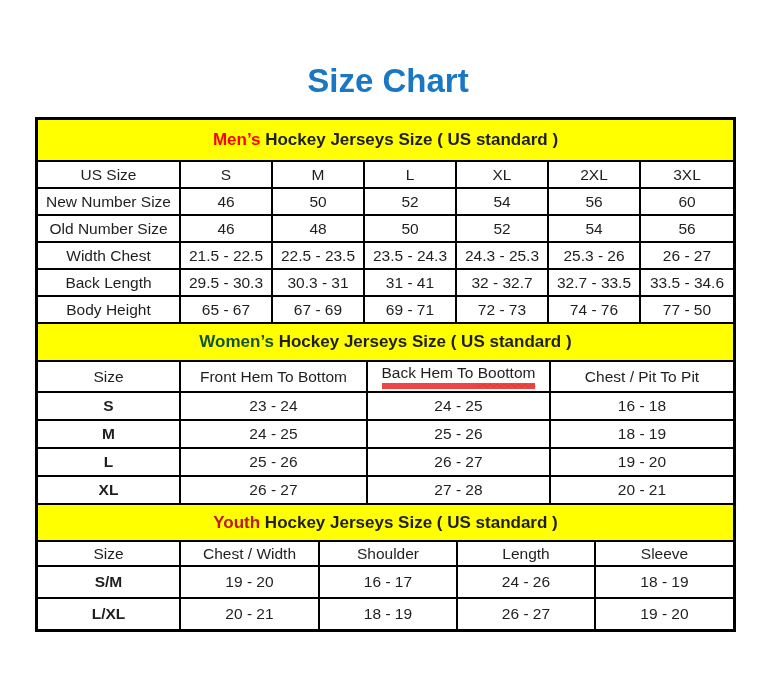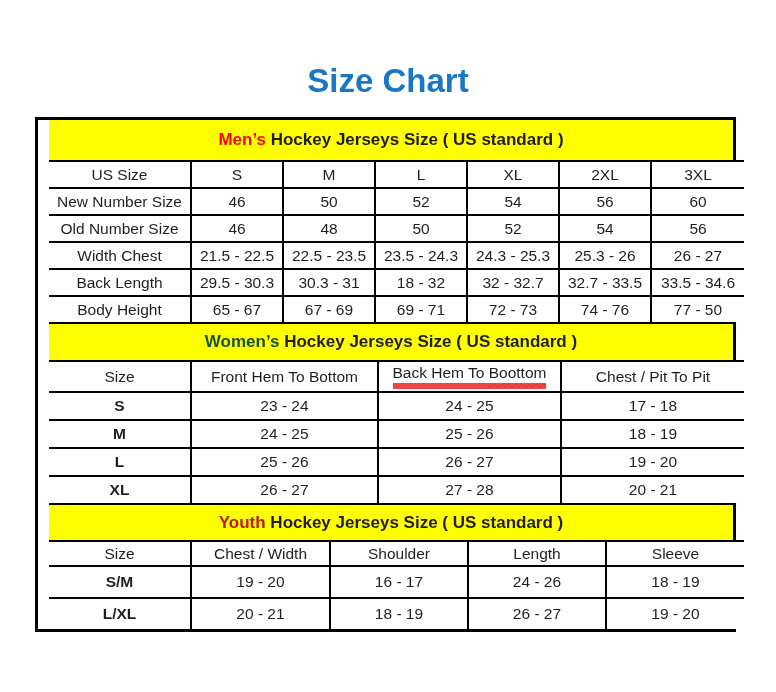--- a/index.html
+++ b/index.html
@@ -9,21 +9,21 @@
     position:relative;overflow:hidden;
   }
   .title{
     margin:62px 0 0 0;text-align:center;
     font-size:33px;font-weight:bold;color:#1977c3;
   }
   .chart{
     margin:17px 0 0 35px;width:695px;
     border:3px solid #000;box-sizing:content-box;background:#fff;
   }
-  .sec{display:block;padding-left:11px;}
+  .sec{display:block;}
   .band{
     display:flex;align-items:center;justify-content:center;
     background:#ffff00;font-weight:bold;font-size:17px;
     border-top:2px solid #000;white-space:pre;
   }
   .sec:first-child .band{border-top:none;}
   .band .accent{color:#fe0000;}
   .grid{display:grid;}
   .trow{display:contents;}
   .cell{
@@ -54,32 +54,32 @@
 
 <div class="chart">
 
   <section class="sec">
     <div class="band" style="background: rgb(255, 255, 0); height: 40px;"><span class="accent" style="color: rgb(254, 0, 0);">Men’s</span><span> Hockey Jerseys Size ( US standard )</span></div>
     <div class="grid" style="grid-template-columns: 143px 92px 92px 92px 92px 92px 92px; grid-template-rows: 27px 27px 27px 27px 27px 27px;">
         <div class="trow"><div class="cell hdr">US Size</div><div class="cell hdr">S</div><div class="cell hdr">M</div><div class="cell hdr">L</div><div class="cell hdr">XL</div><div class="cell hdr">2XL</div><div class="cell hdr lastcol">3XL</div></div>
         <div class="trow"><div class="cell rowlabel">New Number Size</div><div class="cell val">46</div><div class="cell val">50</div><div class="cell val">52</div><div class="cell val">54</div><div class="cell val">56</div><div class="cell val lastcol">60</div></div>
         <div class="trow"><div class="cell rowlabel">Old Number Size</div><div class="cell val">46</div><div class="cell val">48</div><div class="cell val">50</div><div class="cell val">52</div><div class="cell val">54</div><div class="cell val lastcol">56</div></div>
         <div class="trow"><div class="cell rowlabel">Width Chest</div><div class="cell val">21.5 - 22.5</div><div class="cell val">22.5 - 23.5</div><div class="cell val">23.5 - 24.3</div><div class="cell val">24.3 - 25.3</div><div class="cell val">25.3 - 26</div><div class="cell val lastcol">26 - 27</div></div>
-        <div class="trow"><div class="cell rowlabel">Back Length</div><div class="cell val">29.5 - 30.3</div><div class="cell val">30.3 - 31</div><div class="cell val">18 - 32</div><div class="cell val">32 - 32.7</div><div class="cell val">32.7 - 33.5</div><div class="cell val lastcol">33.5 - 34.6</div></div>
+        <div class="trow"><div class="cell rowlabel">Back Length</div><div class="cell val">29.5 - 30.3</div><div class="cell val">30.3 - 31</div><div class="cell val">31 - 41</div><div class="cell val">32 - 32.7</div><div class="cell val">32.7 - 33.5</div><div class="cell val lastcol">33.5 - 34.6</div></div>
         <div class="trow"><div class="cell rowlabel">Body Height</div><div class="cell val">65 - 67</div><div class="cell val">67 - 69</div><div class="cell val">69 - 71</div><div class="cell val">72 - 73</div><div class="cell val">74 - 76</div><div class="cell val lastcol">77 - 50</div></div>
       </div>
   </section>
 
   <section class="sec">
     <div class="band" style="background: rgb(255, 255, 0); height: 36px;"><span class="accent" style="color: #14532d;">Women’s</span><span> Hockey Jerseys Size ( US standard )</span></div>
     <div class="grid" style="grid-template-columns: 143px 187px 183px 182px; grid-template-rows: 31px 28px 28px 28px 28px;">
         <div class="trow"><div class="cell hdr">Size</div><div class="cell hdr">Front Hem To Bottom</div><div class="cell hdr">
             <span class="hdru">Back Hem To <span class="squig">Boottom</span></span>
           </div><div class="cell hdr lastcol">Chest / Pit To Pit</div></div>
-        <div class="trow"><div class="cell rowlabel bold">S</div><div class="cell val">23 - 24</div><div class="cell val">24 - 25</div><div class="cell val lastcol">17 - 18</div></div>
+        <div class="trow"><div class="cell rowlabel bold">S</div><div class="cell val">23 - 24</div><div class="cell val">24 - 25</div><div class="cell val lastcol">16 - 18</div></div>
         <div class="trow"><div class="cell rowlabel bold">M</div><div class="cell val">24 - 25</div><div class="cell val">25 - 26</div><div class="cell val lastcol">18 - 19</div></div>
         <div class="trow"><div class="cell rowlabel bold">L</div><div class="cell val">25 - 26</div><div class="cell val">26 - 27</div><div class="cell val lastcol">19 - 20</div></div>
         <div class="trow"><div class="cell rowlabel bold">XL</div><div class="cell val">26 - 27</div><div class="cell val">27 - 28</div><div class="cell val lastcol">20 - 21</div></div>
       </div>
   </section>
 
   <section class="sec">
     <div class="band" style="background: rgb(255, 255, 0); height: 35px;"><span class="accent" style="color: #b91c1c;">Youth</span><span> Hockey Jerseys Size ( US standard )</span></div>
     <div class="grid" style="grid-template-columns: 143px 139px 138px 138px 137px; grid-template-rows: 25px 32px 32px;">
         <div class="trow"><div class="cell hdr">Size</div><div class="cell hdr">Chest / Width</div><div class="cell hdr">Shoulder</div><div class="cell hdr">Length</div><div class="cell hdr lastcol">Sleeve</div></div>

